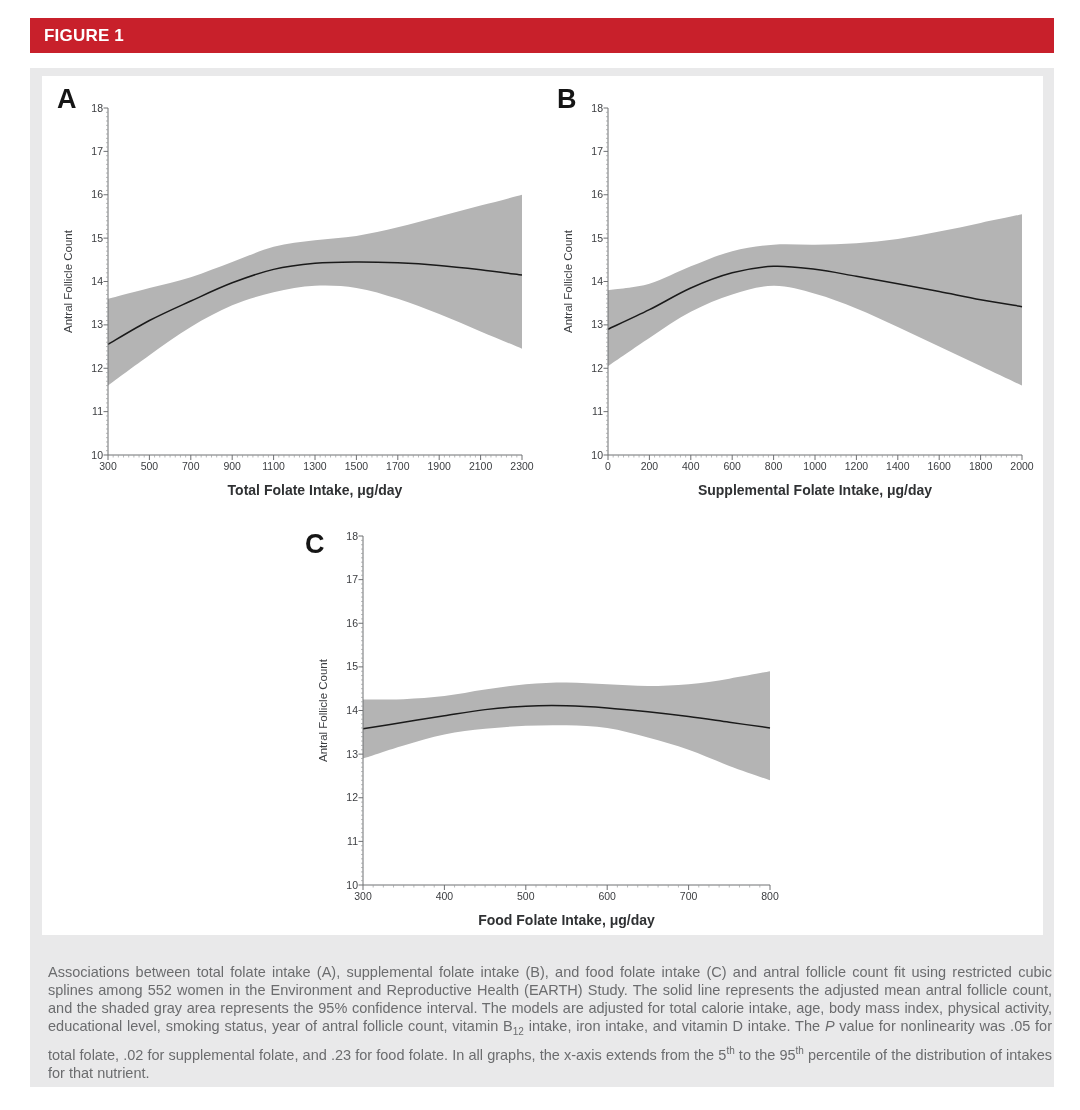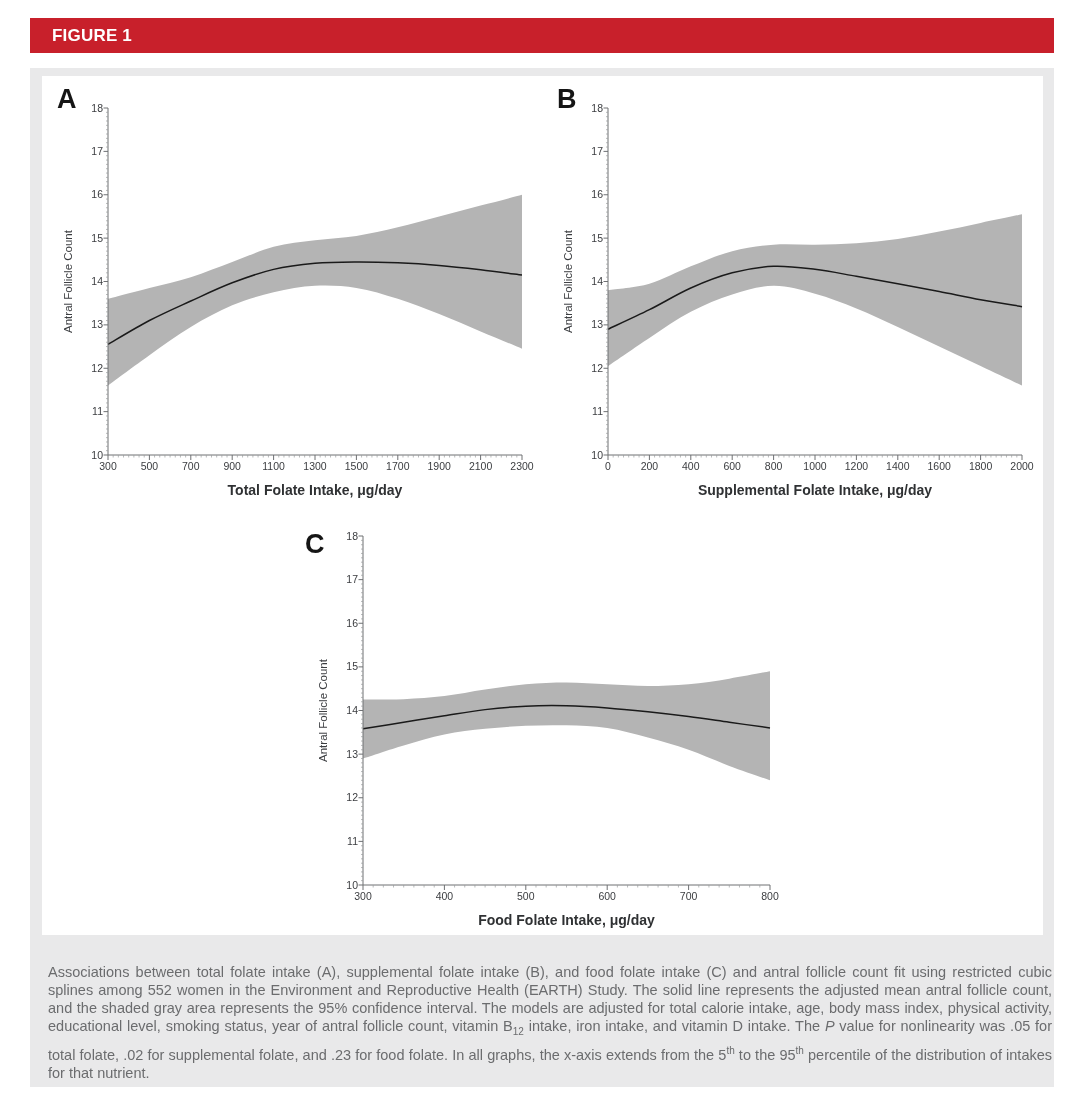--- a/index.html
+++ b/index.html
@@ -3,21 +3,21 @@
 <meta charset="utf-8">
 <style>
   html,body{margin:0;padding:0;}
   body{
     width:1080px;height:1110px;position:relative;background:#ffffff;
     font-family:"Liberation Sans", sans-serif;
   }
   .banner{
     position:absolute;left:30px;top:18px;width:1024px;height:35px;
     background:#C8202B;color:#ffffff;box-sizing:border-box;
-    font-weight:bold;font-size:17px;line-height:35px;padding-left:22px;
+    font-weight:bold;font-size:17px;line-height:35px;padding-left:14px;
     letter-spacing:.2px;
   }
   .figure-box{
     position:absolute;left:30px;top:68px;width:1024px;height:1019px;
     background:#E9E9EA;
   }
   .plot-area{
     position:absolute;left:12px;top:8px;width:1001px;height:859px;
     background:#ffffff;
   }

